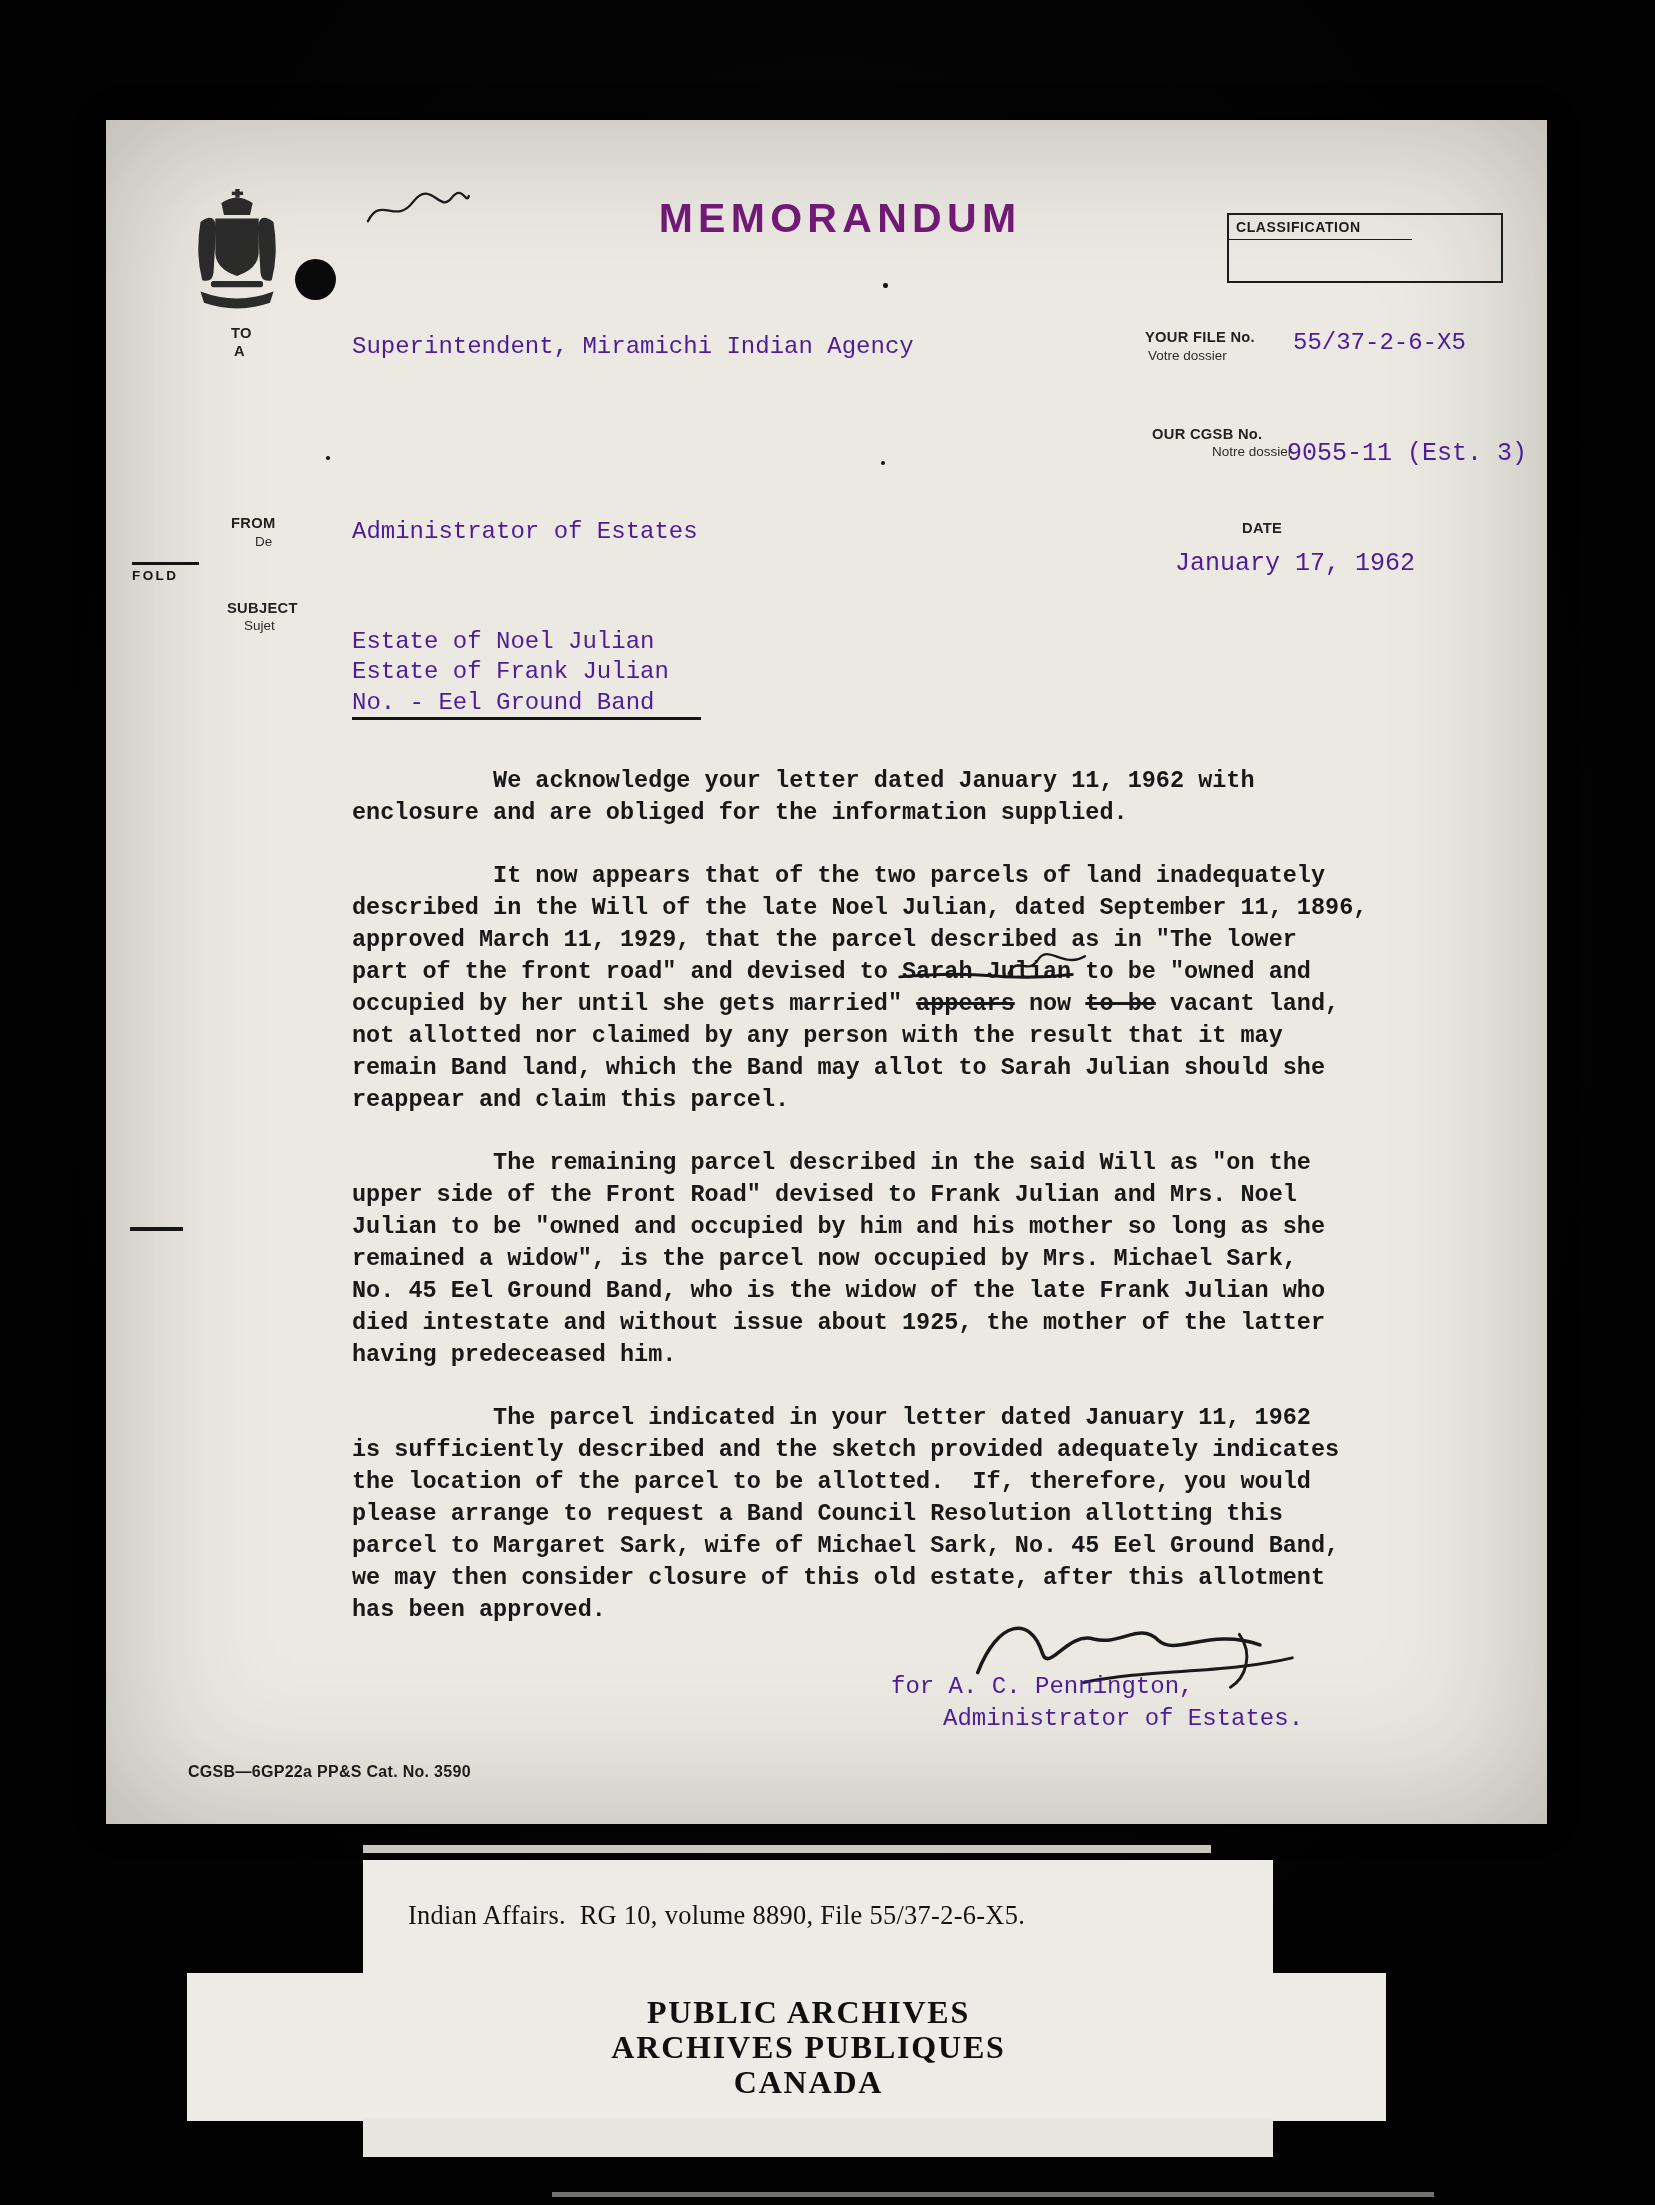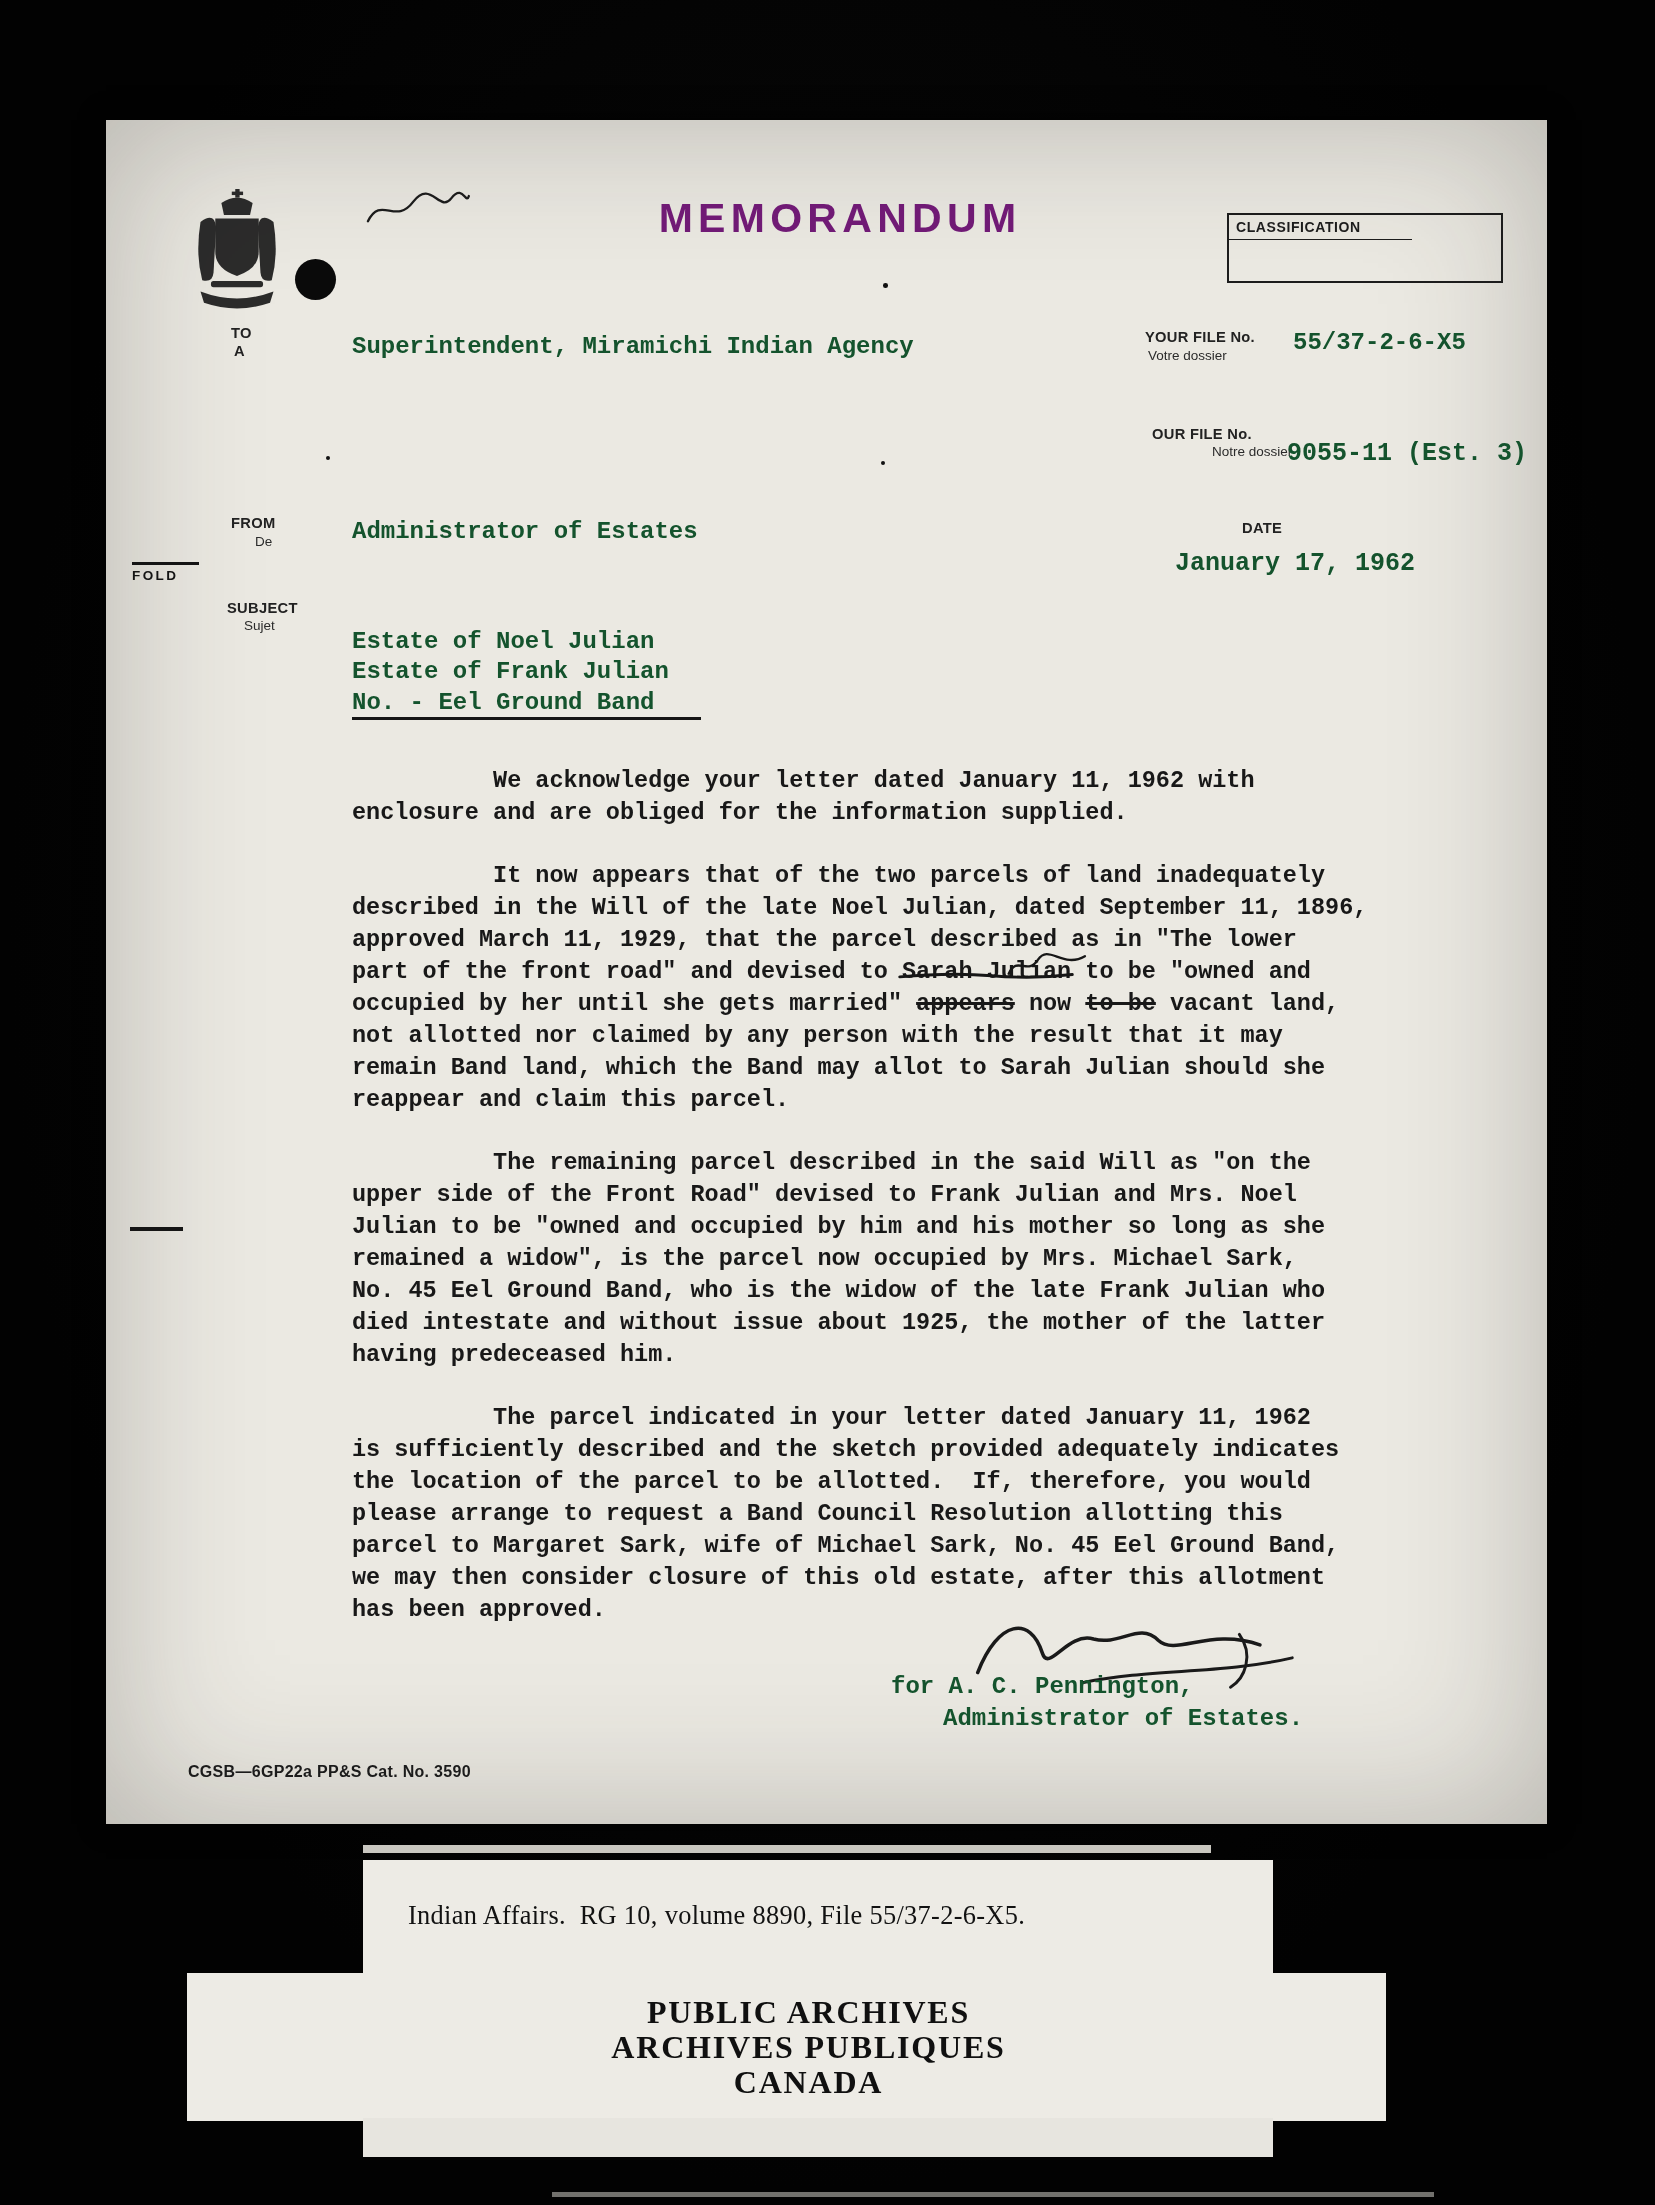--- a/index.html
+++ b/index.html
@@ -7,21 +7,21 @@
     position:relative; width:1655px; height:2205px; overflow:hidden;
     background:radial-gradient(ellipse at 50% 42%, #0a0a0a 0%, #020202 70%);
     font-family:"Liberation Sans", sans-serif;
   }
   .abs { position:absolute; }
   .page {
     position:absolute; left:106px; top:120px; width:1441px; height:1704px;
     background:#ebe9e2; color:#161616;
     box-shadow: inset 0 0 153px rgba(45,42,38,.28), 0 0 23.5px rgba(0,0,0,.9);
   }
-  .mono { font-family:"Liberation Mono","DejaVu Sans Mono",monospace; font-weight:700; color:#14532d;text-align:center; }
+  .mono { font-family:"Liberation Mono","DejaVu Sans Mono",monospace; font-weight:400; color:#4c1d95;text-align:center; }
   .val { font-size:24px; letter-spacing:0px; white-space:pre; }
   .lbl { font-weight:700; font-size:14.7px; color:#222; letter-spacing:0.3px; white-space:pre; }
   .lbl2 { font-weight:400; font-size:13.5px; color:#2b2b2b; white-space:pre; }
   .memo-title { font-weight:700; font-size:41px; letter-spacing:5.3px; color:#701a75; transform:translateX(-50%); white-space:pre; }
   .cls-box { border:2.4px solid #1c1c1c; width:272px; height:66px; background:transparent; }
   .cls-label { font-weight:700; font-size:14px; letter-spacing:0.6px; color:#1c1c1c; padding:4.1px 0 3.5px 7px; border-bottom:1.8px solid #1c1c1c; width:176px; }
   .fold-tab { border-top:3.5px solid #141414; width:67px; padding-top:2.9px; font-weight:700; font-size:13.5px; letter-spacing:2.4px; color:#141414; }
   .body-text { position:absolute; left:246px; top:645px; width:1105px;
     font-family:"Liberation Mono","DejaVu Sans Mono",monospace; font-weight:700;
     font-size:23.5px; line-height:32px; color:#181818; }
@@ -77,21 +77,21 @@
     <div class="speck" style="left:220px; top:336px; width:4.1px; height:4.1px;"></div>
 
     <div class="abs lbl" style="left:125px; top:205px;">TO</div>
     <div class="abs lbl" style="left:128px; top:223px;">A</div>
     <div class="abs mono val" style="left:246px; top:213px;">Superintendent, Miramichi Indian Agency</div>
 
     <div class="abs lbl" style="left:1039px; top:209px;">YOUR FILE No.</div>
     <div class="abs lbl2" style="left:1042px; top:228px;">Votre dossier</div>
     <div class="abs mono val" style="left:1187px; top:209px;">55/37-2-6-X5</div>
 
-    <div class="abs lbl" style="left:1046px; top:306px;">OUR FILE No.</div>
+    <div class="abs lbl" style="left:1046px; top:306px;">OUR CGSB No.</div>
     <div class="abs lbl2" style="left:1106px; top:324px;">Notre dossier</div>
     <div class="abs mono val" style="left:1181px; top:319px; font-size:25px;">9055-11 (Est. 3)</div>
 
     <div class="abs lbl" style="left:125px; top:395px;">FROM</div>
     <div class="abs lbl2" style="left:149px; top:414px;">De</div>
     <div class="abs mono val" style="left:246px; top:398px;">Administrator of Estates</div>
 
     <div class="abs lbl" style="left:1136px; top:400px;">DATE</div>
     <div class="abs mono val" style="left:1069px; top:429px; font-size:25px;">January 17, 1962</div>
 

